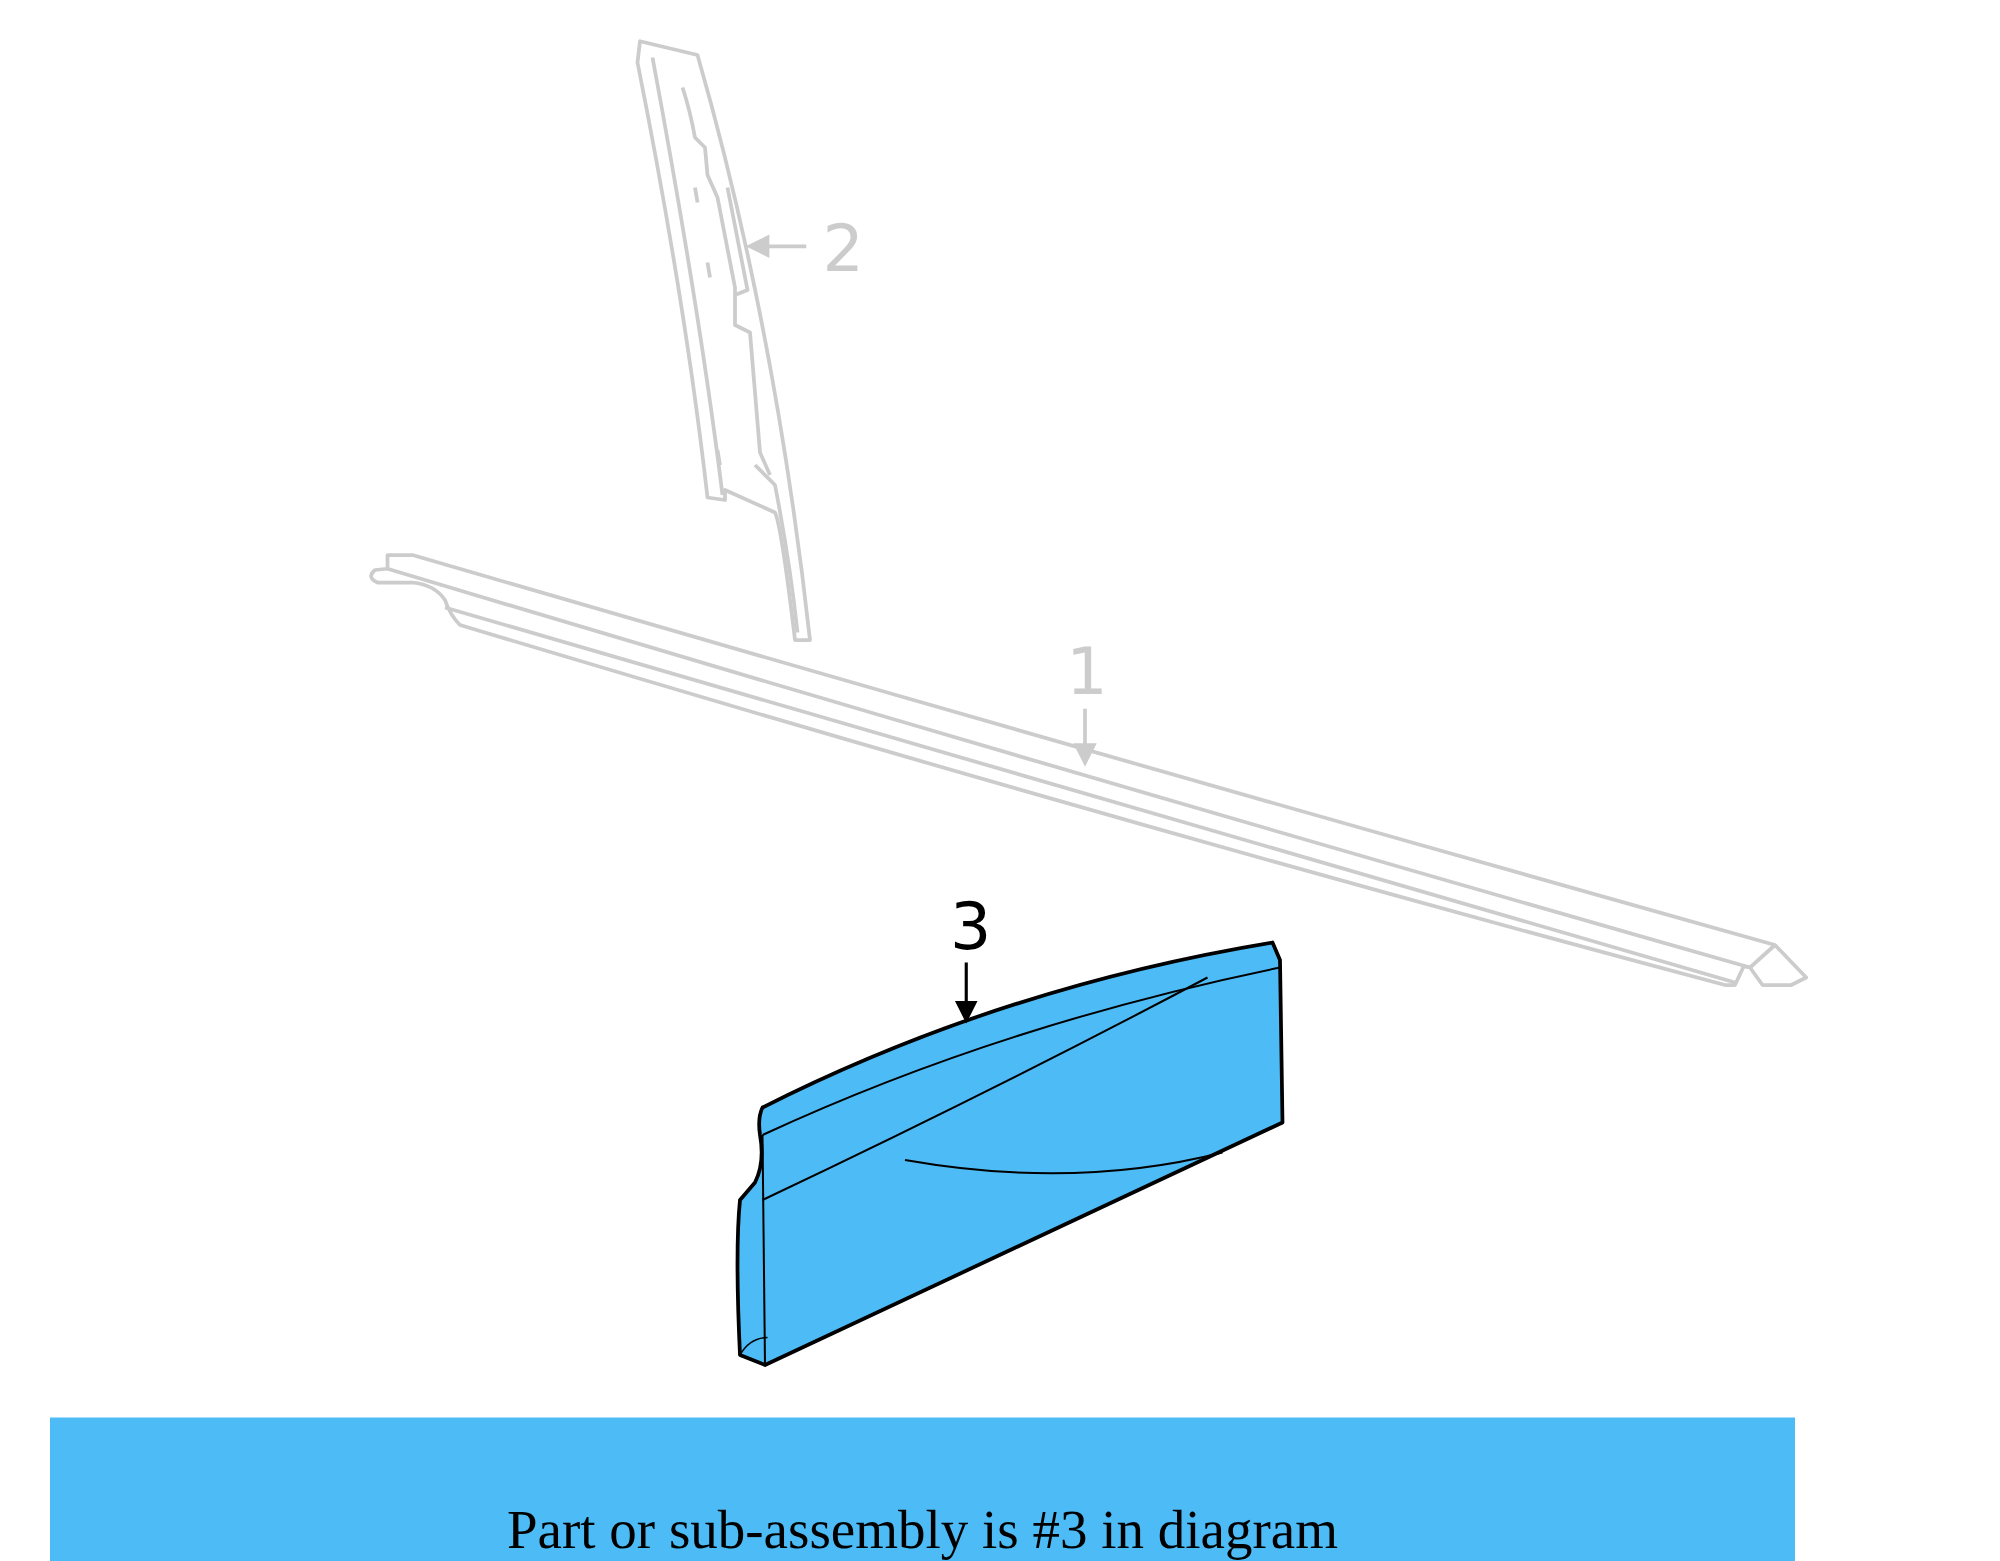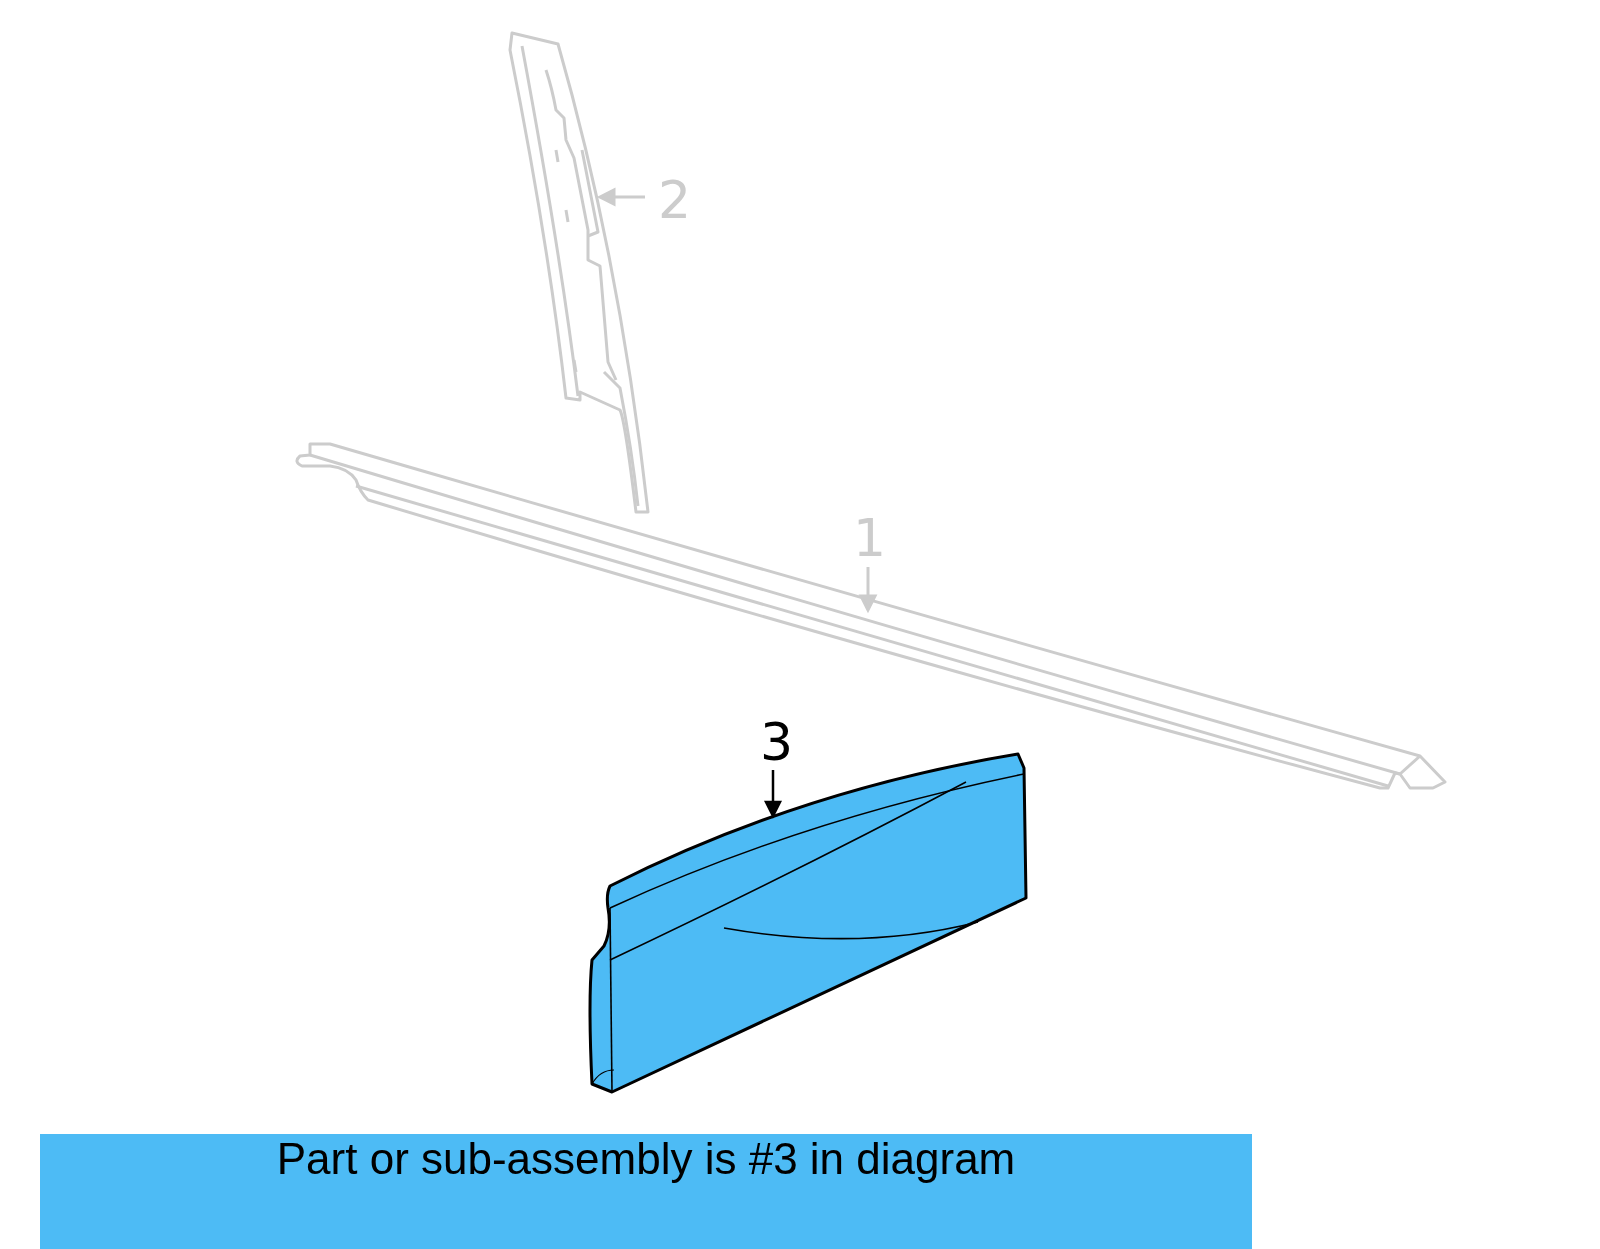--- a/index.html
+++ b/index.html
@@ -2,23 +2,23 @@
 <html><head>
 <meta charset="utf-8">
 <style>
   html, body { margin: 0; padding: 0; background: #ffffff; }
   body { width: 1600px; height: 1249px; position: relative; overflow: hidden; font-family: "DejaVu Sans", sans-serif; }
   #diagram { position: absolute; left: 0; top: 0; width: 1600px; height: 1249px; }
   .callout { position: absolute; font-family: "DejaVu Sans", sans-serif; font-size: 52px; line-height: 1; }
   .callout.ghost { color: #cccccc; }
   .callout.active { color: #000000; }
   #banner {
-    position: absolute; left: 40px; top: 1134px; width: 1212px; height: 115px;
-    display: flex; flex-direction: column; align-items: center; justify-content: space-between;
-    font-family: Liberation Sans, sans-serif; font-size: 44px; line-height: 50px; color: #000;
+    position: absolute; left: 40px; top: 1134px; width: 1396px; height: 115px;
+    display: flex; flex-direction: column; align-items: center; justify-content: flex-end;
+    font-family: Liberation Serif, serif; font-size: 44px; line-height: 50px; color: #000;
   }
 </style>
 </head>
 <body>
 
 <svg id="diagram" viewBox="0 0 1600 1249" xmlns="http://www.w3.org/2000/svg">
 
   <g fill="none" stroke="#cccccc" stroke-width="3" stroke-linejoin="round">
     <path d="M512,33 L558,44 Q620,260 648,512 L636,512 Q625,420 620,410 L580,392 L580,400 L566,398 Q548,240 510,50 Z"></path>
     <path d="M522,46 Q560,250 578,396"></path>

